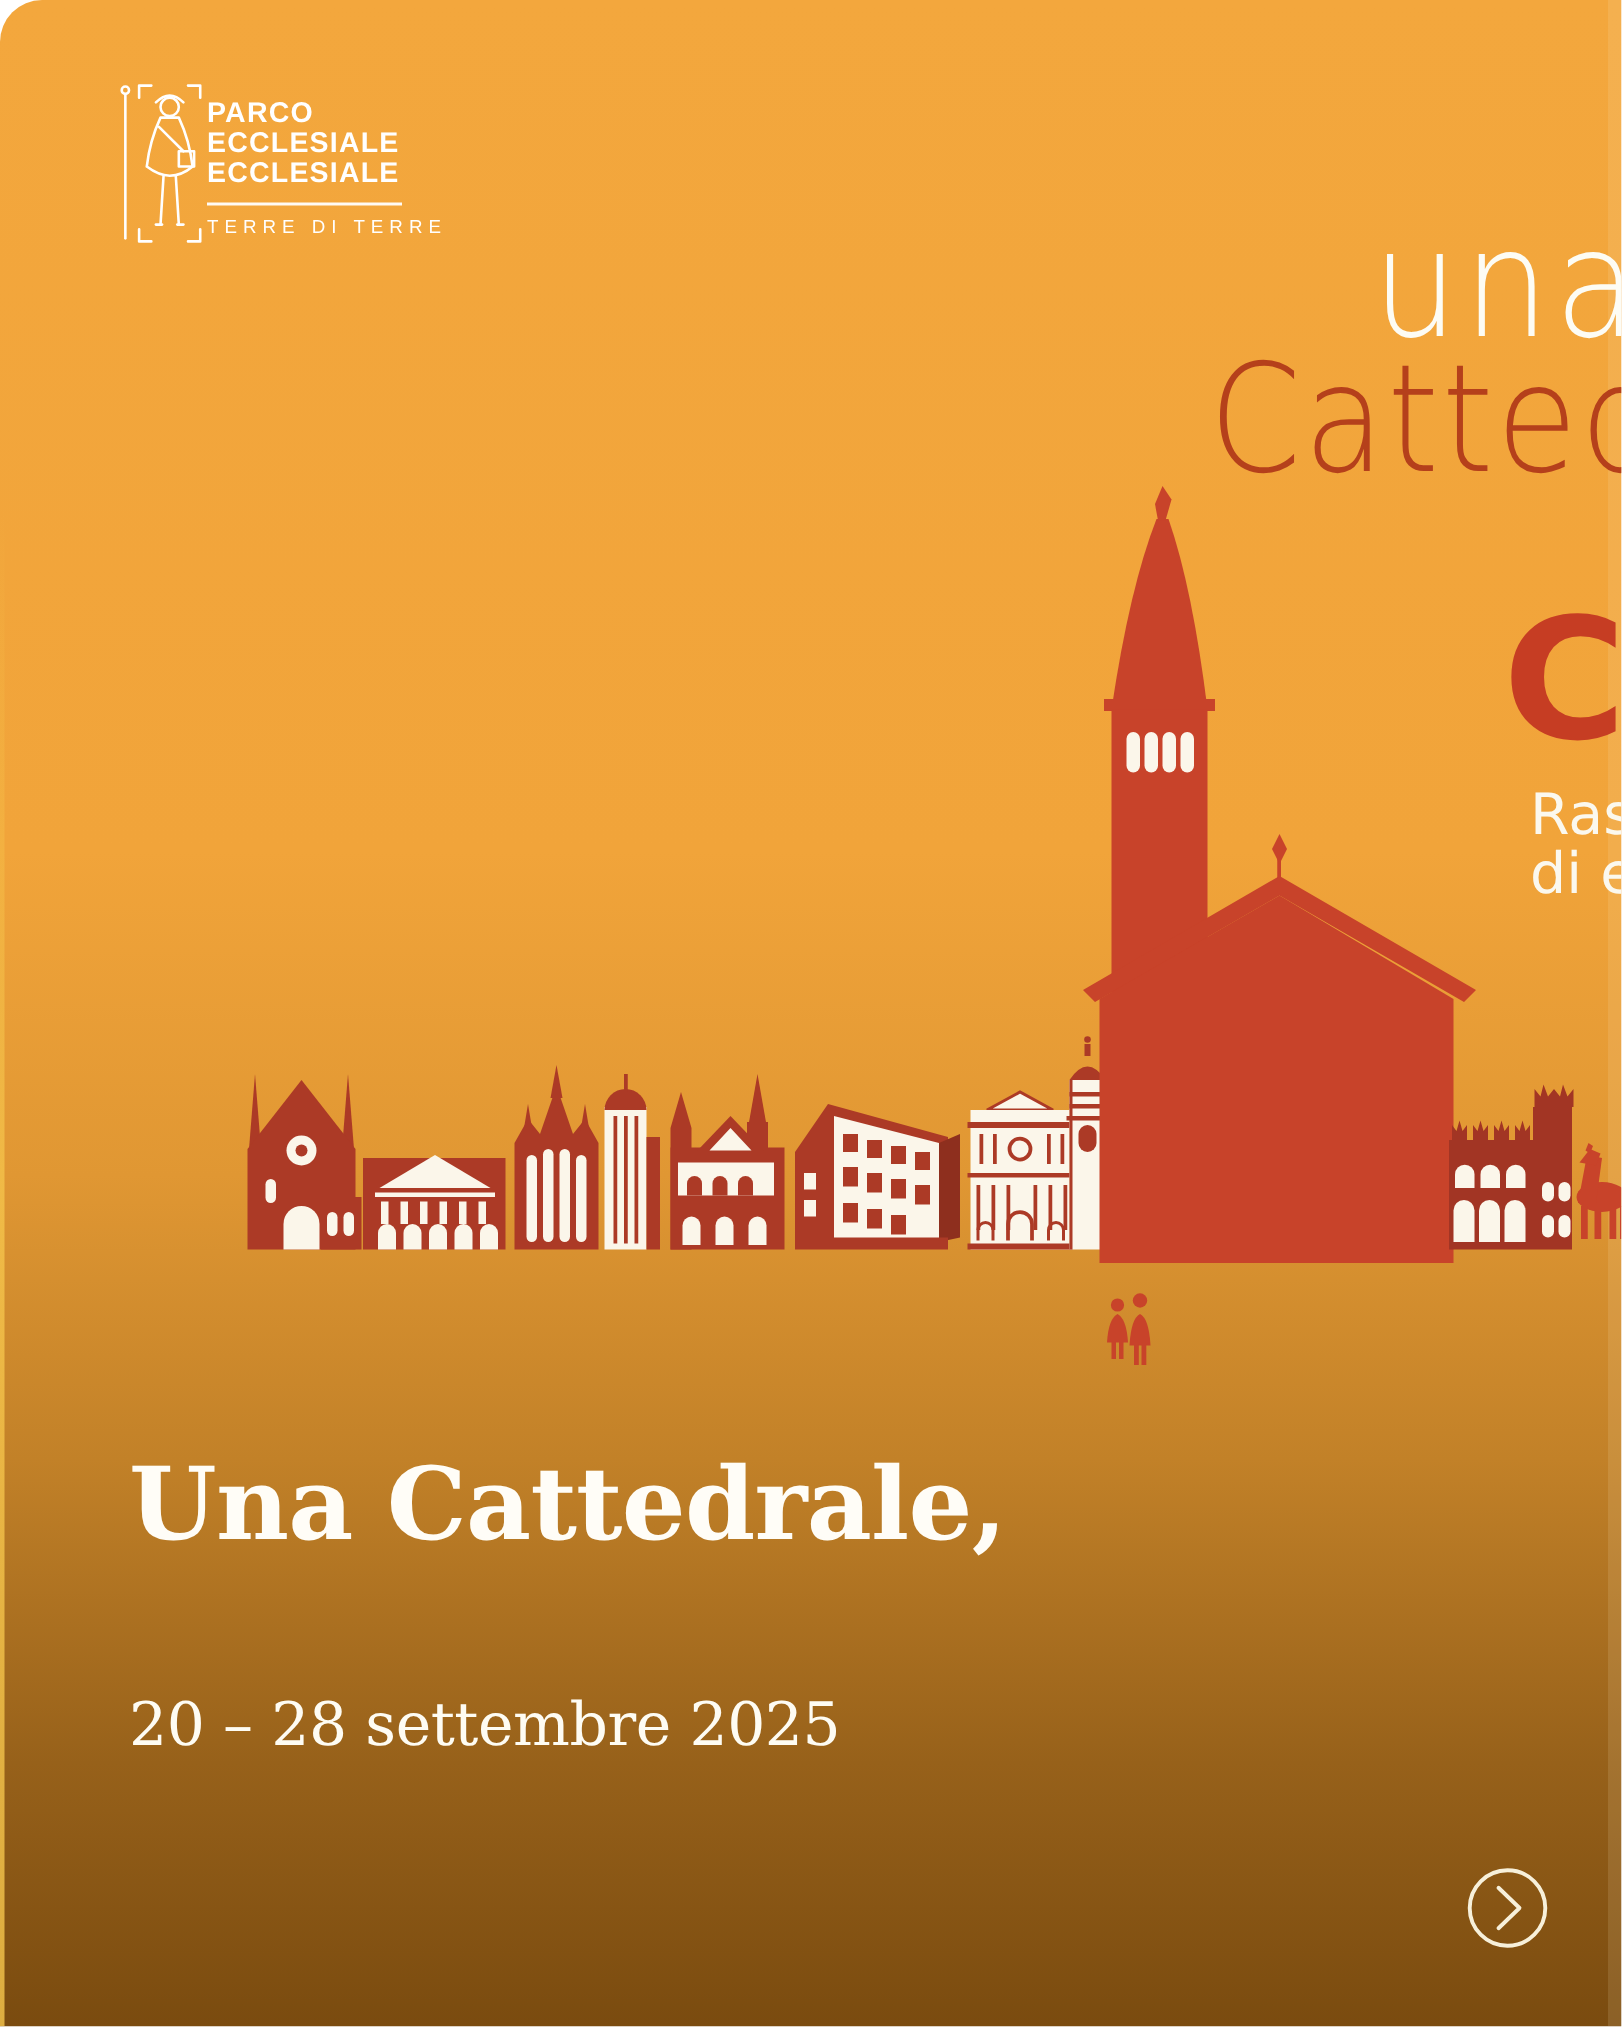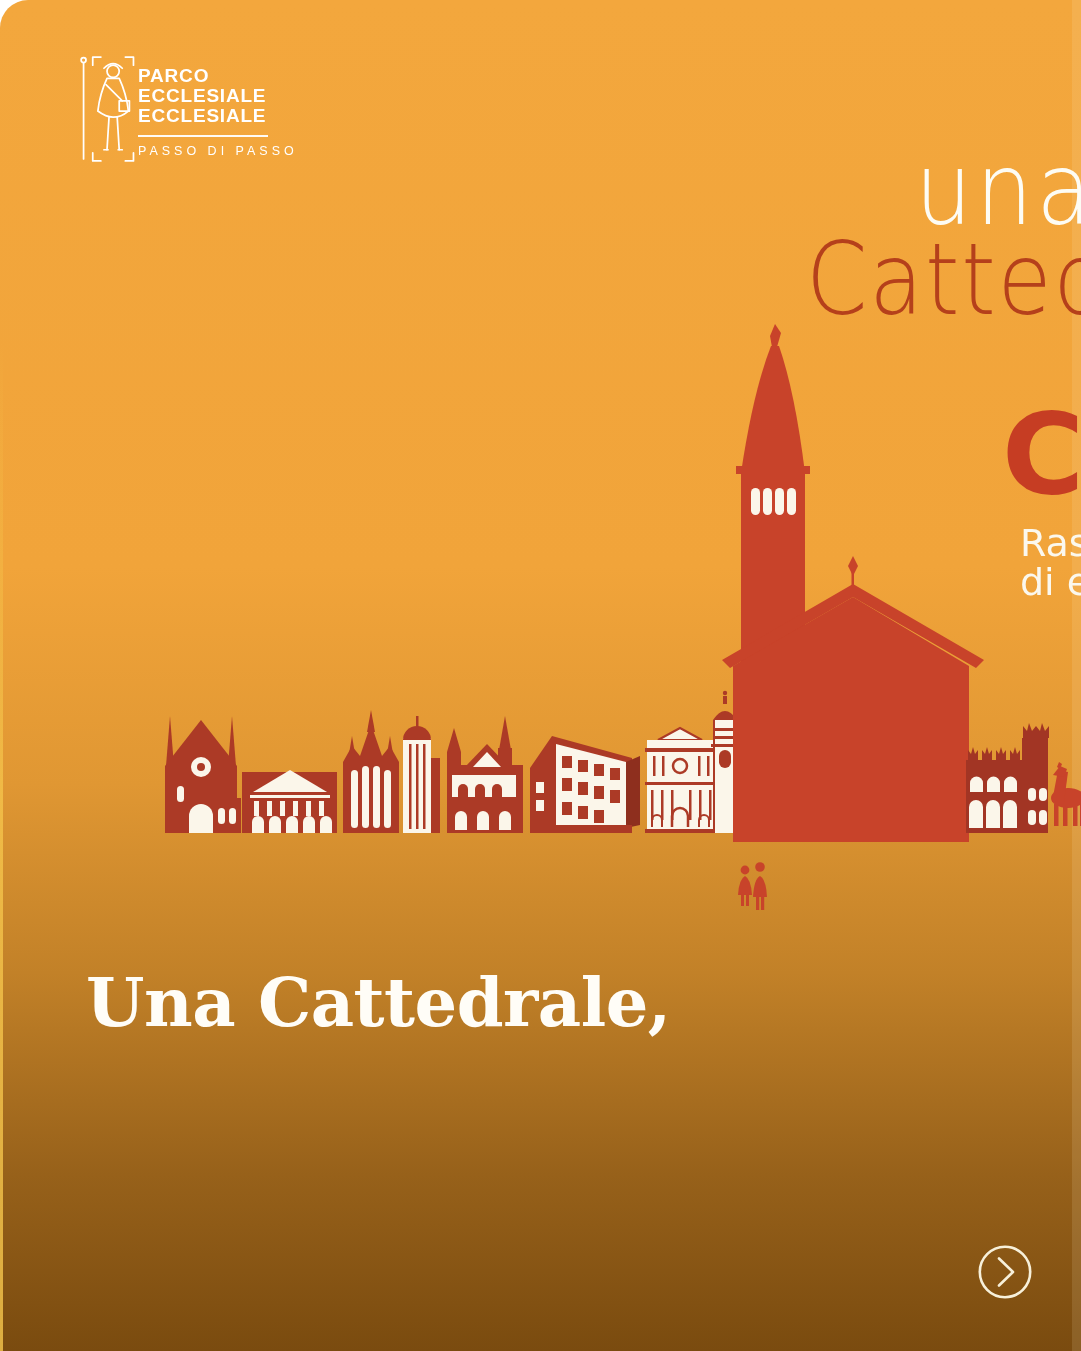--- a/index.html
+++ b/index.html
@@ -70,21 +70,21 @@
           <line x1="40" y1="62" x2="42" y2="94"></line>
         <line x1="27" y1="94" x2="31" y2="94"></line>
           <line x1="41" y1="94" x2="45" y2="94"></line>
       </svg>
     </span>
     <div class="logo-text">
       <div class="logo-line">PARCO</div>
       <div class="logo-line">ECCLESIALE</div>
       <div class="logo-line">ECCLESIALE</div>
       <div class="logo-rule"></div>
-      <div class="logo-tag">PASSO DI PASSO</div>
+      <div class="logo-tag">TERRE DI TERRE</div>
     </div>
   </div>
 
   <div class="disp disp-una">una</div>
   <div class="disp disp-catted">Catted</div>
   <div class="disp disp-c">C</div>
   <div class="disp disp-ras">Ras</div>
   <div class="disp disp-die">di e</div>
 
   <svg class="skyline" viewBox="0 0 1081 600">
@@ -268,20 +268,21 @@
       <path d="M753,577 q1,-18 7,-21 q6,3 7,21 z"></path>
       <rect x="756" y="576" width="3.2" height="14"></rect>
         <rect x="761" y="576" width="3.2" height="14"></rect>
     </g>
   </svg>
 
   <div class="headline">
     <div>Una Cattedrale,</div>
   </div>
   <div class="subtitle">
+    <div>20 – 28 settembre 2025</div>
   </div>
 
   <button class="next-btn" aria-label="next">
     <span>
       <svg width="54" height="54" viewBox="0 0 54 54" fill="none" stroke="#F7F0DA" stroke-width="2.6" stroke-linecap="round" stroke-linejoin="round">
         <circle cx="27" cy="27" r="25.2"></circle>
         <polyline points="21,13.5 35,27 21,40.5"></polyline>
       </svg>
     </span>
   </button>

